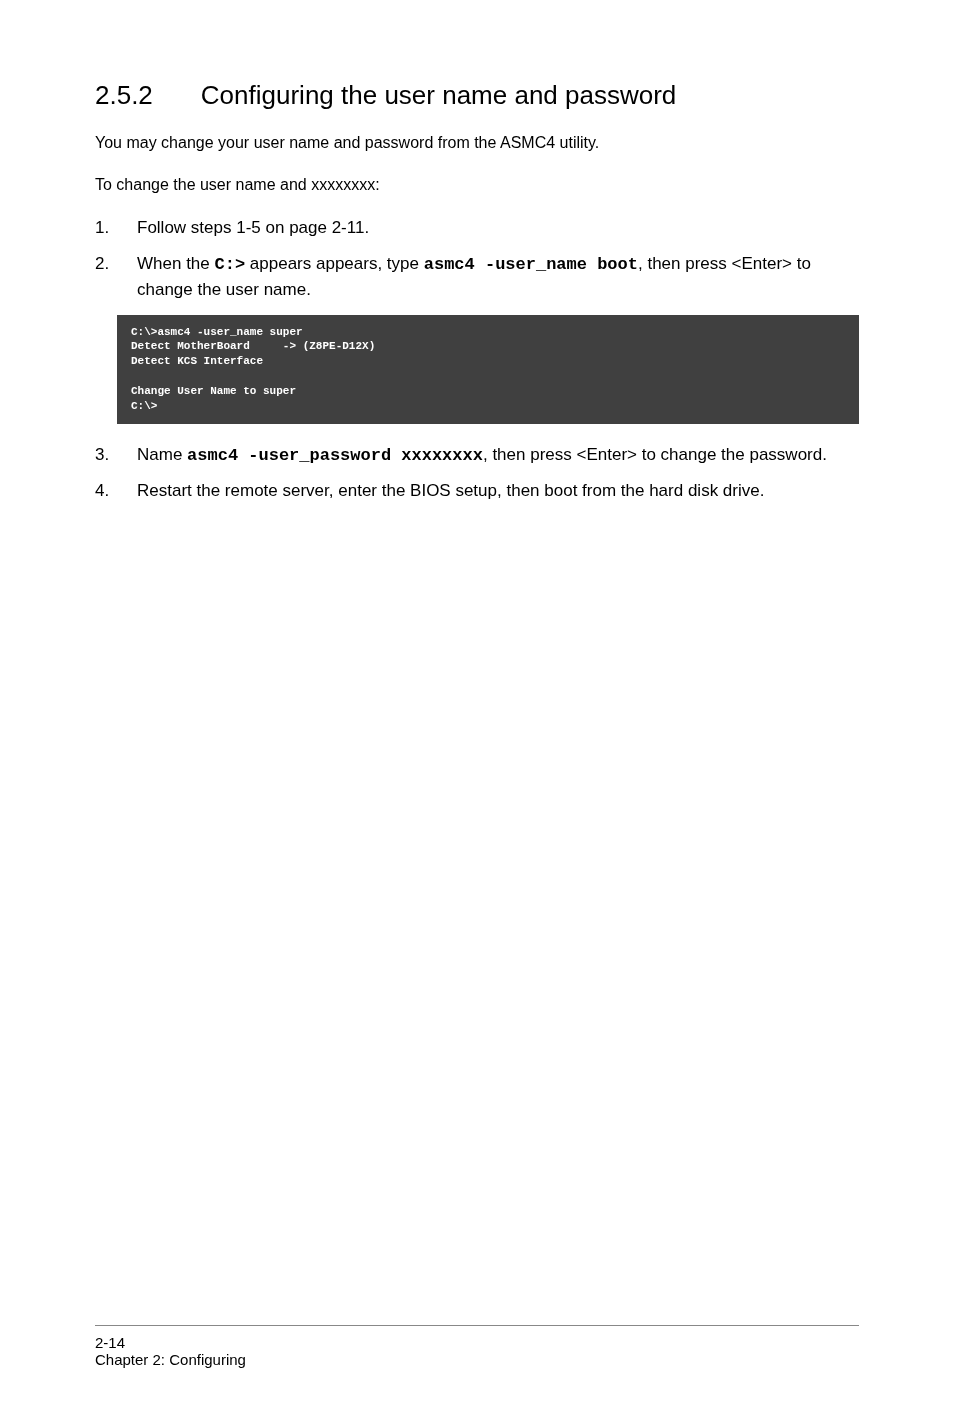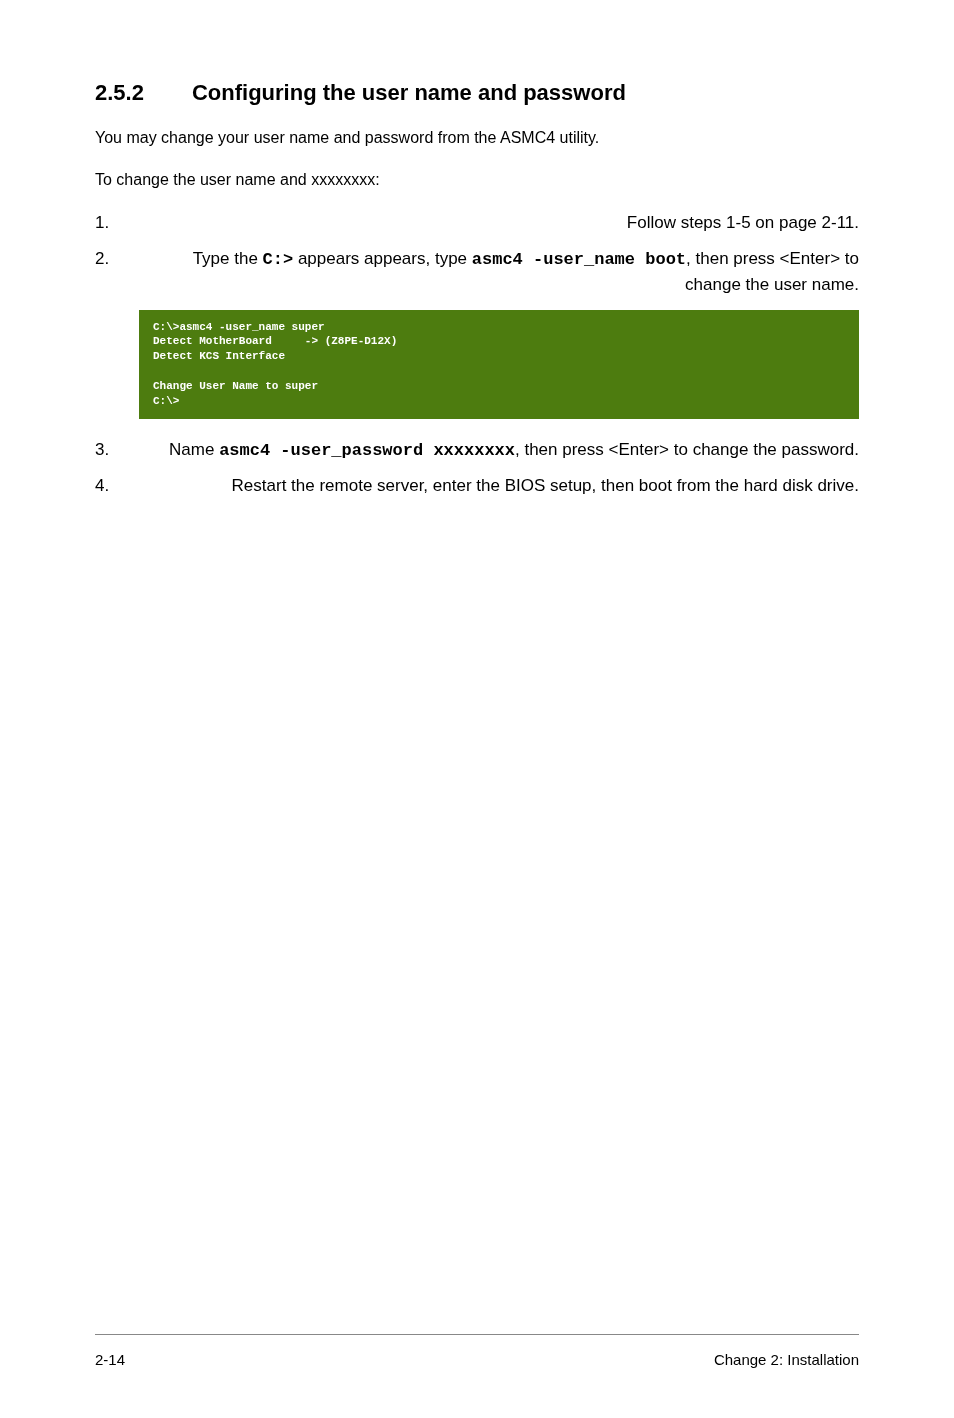--- a/index.html
+++ b/index.html
@@ -10,22 +10,22 @@
     body {
       width: 954px;
       height: 1418px;
       background: #ffffff;
       font-family: Arial, Helvetica, sans-serif;
       color: #000000;
       position: relative;
       padding: 80px 95px 50px 95px;
     }
     .section-heading {
-      font-size: 22px;
-      font-weight: bold;
+      font-size: 26px;
+      font-weight: normal;
       margin-bottom: 20px;
     }
     .section-number {
       display: inline-block;
       margin-right: 48px;
     }
     .body-text {
       font-size: 16px;
       line-height: 1.5;
       margin-bottom: 18px;
@@ -38,47 +38,47 @@
       font-size: 17px;
       line-height: 1.5;
       margin-bottom: 10px;
     }
     .list-number {
       width: 42px;
       flex-shrink: 0;
     }
     .list-content {
       flex: 1;
-      text-align: right;
     }
     .mono {
       font-family: "Courier New", Courier, monospace;
       font-weight: bold;
     }
     .terminal {
-      background: #4d7c0f;
+      background: #404040;
       color: #ffffff;
       font-family: "Courier New", Courier, monospace;
       font-size: 11px;
       font-weight: bold;
       padding: 10px 14px;
-      margin: 12px 0 18px 44px;
+      margin: 12px 0 18px 22px;
       white-space: pre;
       line-height: 1.35;
     }
     .footer {
       position: absolute;
       bottom: 50px;
       left: 95px;
       right: 95px;
       border-top: 1px solid #888888;
-      padding-top: 16px;
+      padding-top: 8px;
       display: flex;
       justify-content: space-between;
       font-size: 15px;
+      flex-direction: column;
     }
   </style>
 </head>
 <body>
 
 <h2 class="section-heading">
   <span class="section-number">2.5.2</span><span>Configuring the user name and password</span>
 </h2>
 
 <p class="body-text">You may change your user name and password from the ASMC4 utility.</p>
@@ -88,21 +88,21 @@
 <div class="list">
 
   <div class="list-item">
     <div class="list-number">1.</div>
     <div class="list-content">Follow steps 1-5 on page 2-11.</div>
   </div>
 
   <div class="list-item">
     <div class="list-number">2.</div>
     <div class="list-content">
-      <span>Type the </span><span class="mono">C:&gt;</span><span> appears appears, type </span><span class="mono">asmc4 -user_name boot</span><span>, then press &lt;Enter&gt; to change the user name.</span>
+      <span>When the </span><span class="mono">C:&gt;</span><span> appears appears, type </span><span class="mono">asmc4 -user_name boot</span><span>, then press &lt;Enter&gt; to change the user name.</span>
     </div>
   </div>
 
 </div>
 
 <div class="terminal">C:\&gt;asmc4 -user_name super
 Detect MotherBoard     -&gt; (Z8PE-D12X)
 Detect KCS Interface
 
 Change User Name to super
@@ -119,14 +119,14 @@
 
   <div class="list-item">
     <div class="list-number">4.</div>
     <div class="list-content">Restart the remote server, enter the BIOS setup, then boot from the hard disk drive.</div>
   </div>
 
 </div>
 
 <div class="footer">
   <span>2-14</span>
-  <span>Change 2: Installation</span>
+  <span>Chapter 2: Configuring</span>
 </div>
 
 </body></html>

